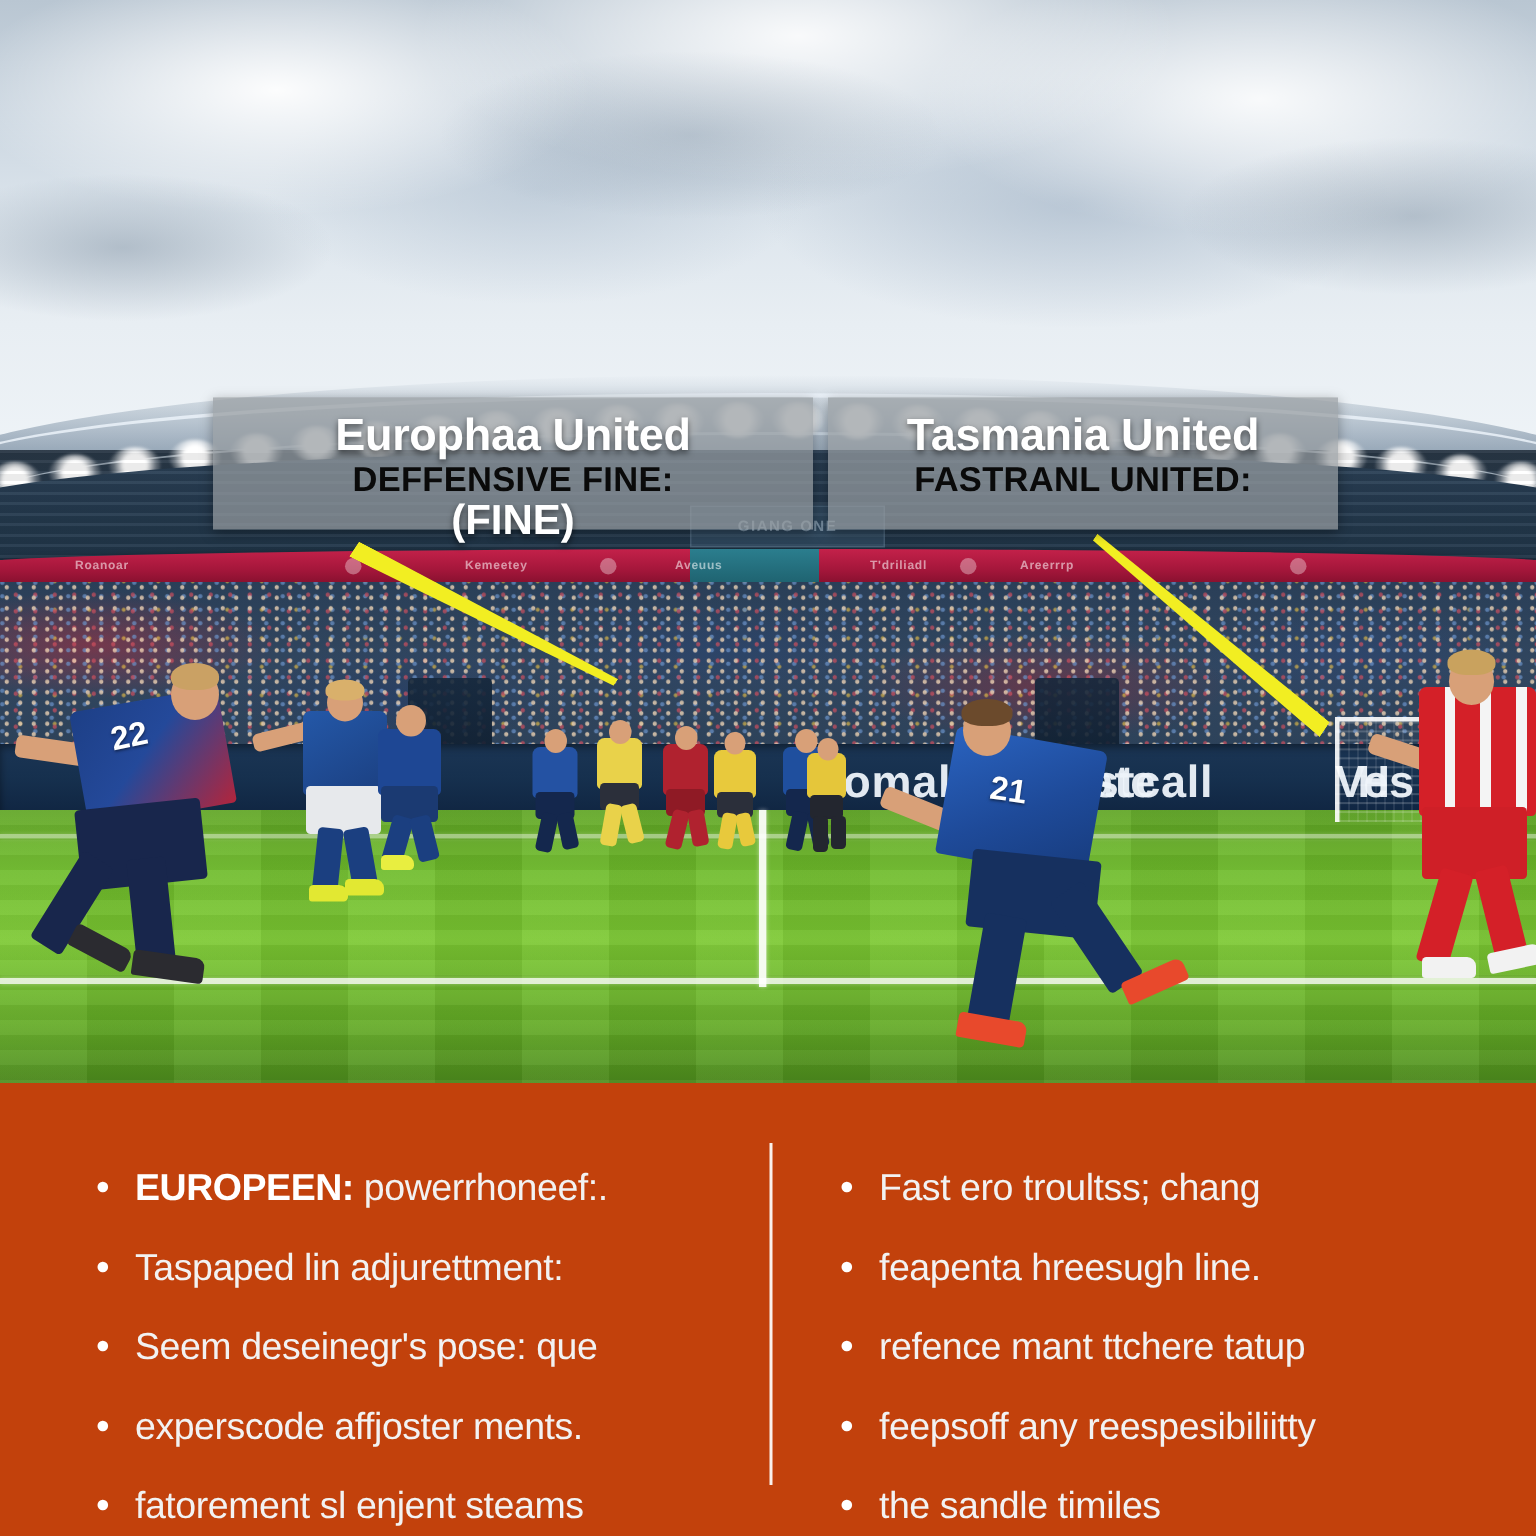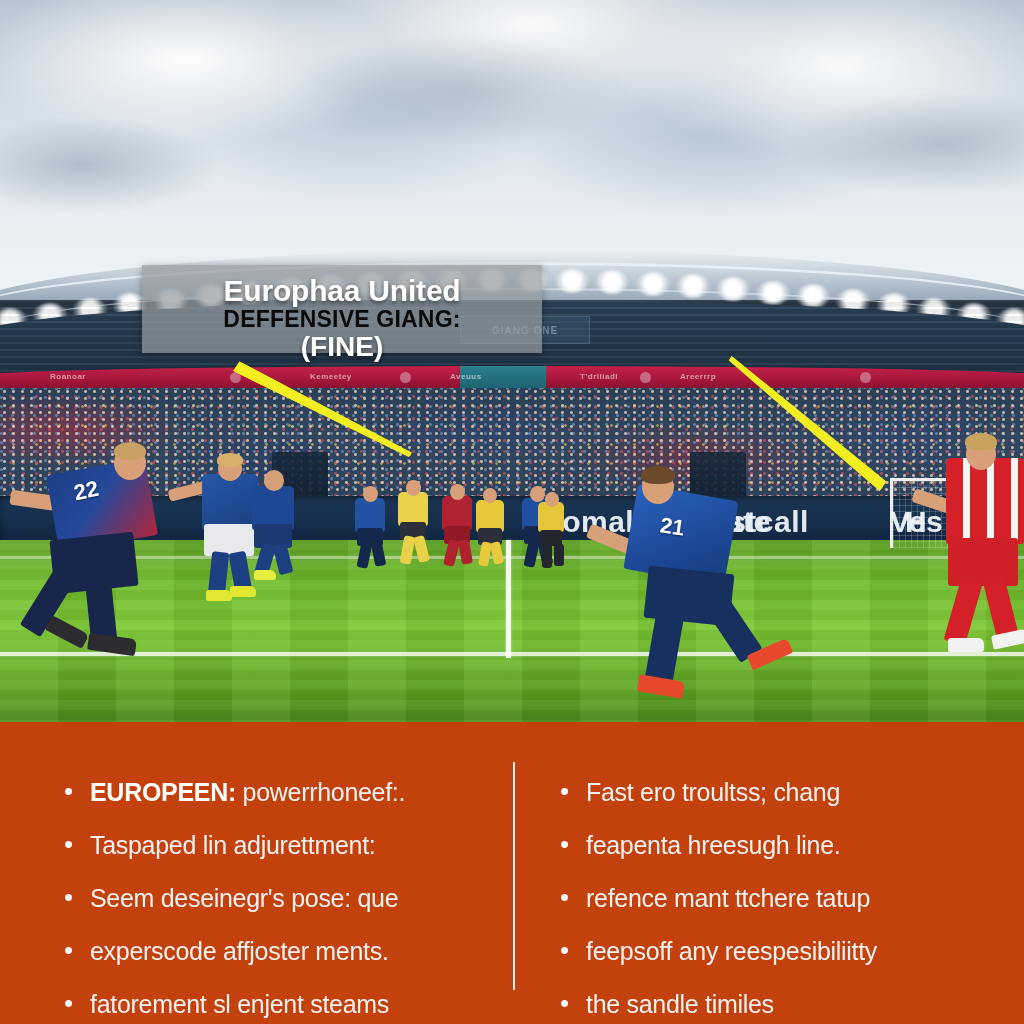--- a/index.html
+++ b/index.html
@@ -110,21 +110,21 @@
       radial-gradient(circle, rgba(245,200,70,.7) 0 1.1px, rgba(0,0,0,0) 1.6px);
     background-size:9px 7px, 13px 11px, 11px 9px, 23px 19px;
     background-position:0 0, 4px 3px, 7px 5px, 2px 9px;
   }
   .vomitory {
     position:absolute; background:linear-gradient(180deg,#16283c,#0e1d2e);
     border-radius:3px 3px 0 0; opacity:.9;
   }
   
   .scorepanel {
-    position:absolute; left:460px; top:316px; width:130px; height:28px;
+    position:absolute; left:460px; top:337px; width:130px; height:28px;
     background:rgba(70,100,125,.35); border:1px solid rgba(170,200,220,.18);
   }
   .scorepanel span {
     position:absolute; left:0; right:0; top:8px; text-align:center;
     color:rgba(205,225,240,.45); font-size:10px; font-weight:700; letter-spacing:1px;
   }
 
   
   .led-board {
     position:absolute; left:0; top:496px; width:1024px; height:50px;
@@ -425,24 +425,28 @@
       <div class="p-boot" style="left:62px;top:192px;width:36px;height:14px;background:#f2f2f2;transform:rotate(-12deg);"></div>
     </div>
 
     <div class="arrow" style="left:236px;top:360px;width:196px;height:12px;transform-origin:0 50%;transform:rotate(27deg) skewX(-6deg);
                 clip-path:polygon(0% 0%, 100% 28%, 100% 72%, 0% 100%);"></div>
     <div class="arrow" style="left:730px;top:352px;width:200px;height:12px;transform-origin:0 50%;transform:rotate(40deg) skewX(6deg);
                 clip-path:polygon(0% 28%, 100% 0%, 100% 100%, 0% 72%);"></div>
 
     <div class="label-box" style="left:142px;top:265px;width:400px;height:88px;">
       <div class="lbl-team">Europhaa United</div>
-      <div class="lbl-sub">DEFFENSIVE GIANG:</div>
+      <div class="lbl-sub">DEFFENSIVE FINE:</div>
       <div class="lbl-state">(FINE)</div>
     </div>
 
+    <div class="label-box" style="left:552px;top:265px;width:340px;height:88px;">
+      <div class="lbl-team">Tasmania United</div>
+      <div class="lbl-sub">FASTRANL UNITED:</div>
+    </div>
 
   </div>
 
   <div class="caption">
     <div class="caption-cols">
       <div class="col col-left">
         <ul class="bullets" id="leftList">
             <li><span class="lead">EUROPEEN:</span><span> powerrhoneef:.</span></li>
             <li><span>Taspaped lin adjurettment:</span></li>
             <li><span>Seem deseinegr's pose: que</span></li>

